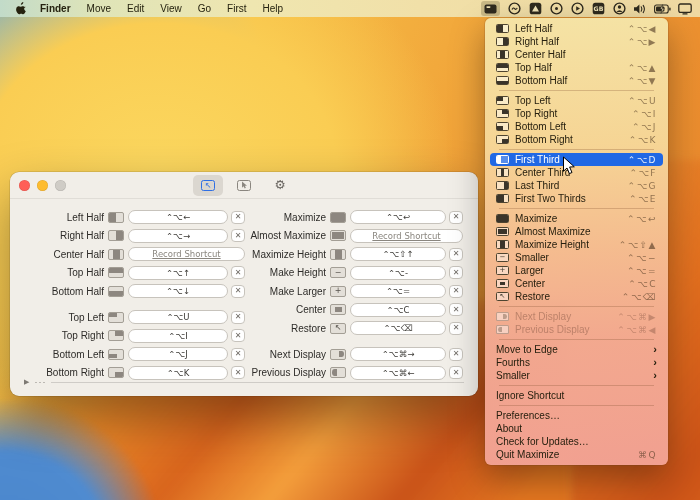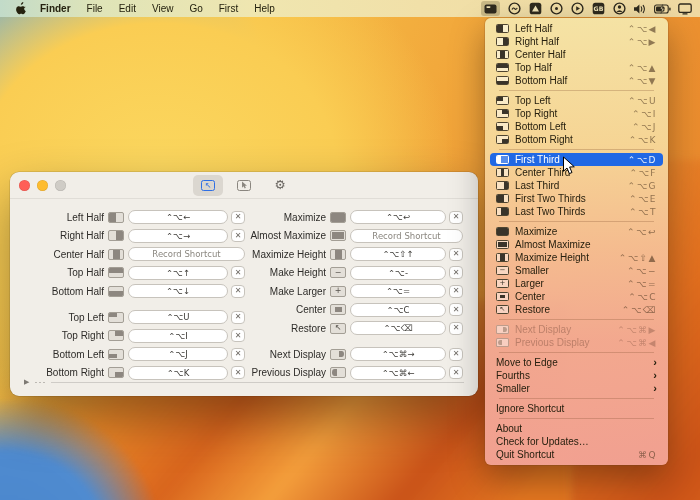--- a/index.html
+++ b/index.html
@@ -61,21 +61,21 @@
   .col-left .srow-label { width:76px; }
   .col-right .srow-label { width:84px; }
   .pos-ico { position:relative; width:16px; height:11px; margin-left:4px; flex:none;
     background:#e3dfd8; border:1px solid #a39e95; border-radius:2px; overflow:hidden; }
   .pos-fill { position:absolute; background:#8d8780; }
   .pos-glyph { position:absolute; inset:0; display:flex; align-items:center; justify-content:center;
     font-size:8px; color:#55514b; line-height:1; }
   .field { margin-left:4px; height:14px; background:#fff; border:1px solid #c7c3bc; border-radius:7px;
     display:flex; align-items:center; justify-content:center; font-size:8.5px; color:#3c3a36; }
   .col-left .field { width:100px; } .col-right .field { width:96px; }
-  .field.record { color:#8a867f; }
+  .field.record { color:#8a867f;text-decoration:underline; }
   .col-left .field.record { width:117px; } .col-right .field.record { width:113px; }
   .clear-btn { margin-left:3px; width:14px; height:13px; background:#fff; border:1px solid #c7c3bc;
     border-radius:4px; display:flex; align-items:center; justify-content:center;
     font-size:8px; color:#6e6a64; line-height:1; }
   .expander { position:absolute; left:14px; right:14px; bottom:9px; display:flex; align-items:center; gap:5px; }
   .exp-tri { font-size:7px; color:#7d7973; }
   .exp-dots { font-size:9px; color:#7d7973; letter-spacing:1px; }
   .exp-line { flex:1; height:1px; background:rgba(0,0,0,.14); }
 
   
@@ -118,21 +118,21 @@
 
   <div class="menubar">
     <div class="mb-left">
       <span class="apple">
         <svg width="11" height="13" viewBox="0 0 16 19">
             <path fill="#25220f" d="M10.6 0c.1 1-.3 2-.9 2.8-.6.7-1.6 1.3-2.6 1.2-.1-1 .4-2 1-2.6C8.7.6 9.8.1 10.6 0zM13.9 6.4c-.1.1-2 1.2-2 3.4 0 2.6 2.3 3.5 2.4 3.5 0 .1-.4 1.3-1.2 2.5-.7 1-1.5 2.1-2.7 2.1-1.2 0-1.5-.7-2.9-.7-1.3 0-1.8.7-2.9.7-1.2 0-2-1.1-2.8-2.1C.4 14.2-.5 11 .7 8.4c.6-1.3 1.9-2.1 3.2-2.1 1.2 0 2.2.8 2.9.8.7 0 1.9-1 3.3-.8.6 0 2.2.2 3.2 1.7z"></path>
           </svg>
       </span>
       <span class="mb-item app">Finder</span>
       <span id="mb-items" style="display:flex">
-          <span class="mb-item">File</span>
+          <span class="mb-item">Move</span>
           <span class="mb-item">Edit</span>
           <span class="mb-item">View</span>
           <span class="mb-item">Go</span>
           <span class="mb-item">First</span>
           <span class="mb-item">Help</span>
         </span>
     </div>
     <div class="mb-right" id="mb-status">
         <span class="st-ico pressed">
           <svg width="13" height="10" viewBox="0 0 13 10">
@@ -508,27 +508,20 @@
         <span class="mi-label">Last Third</span>
         <span class="mi-short sym">⌃⌥G</span>
       </div>
       <div class="menu-item">
         <span class="mi-ico">
           <span class="mi-fill" style="left: 0%; top: 0%; width: 67%; height: 100%;"></span>
         </span>
         <span class="mi-label">First Two Thirds</span>
         <span class="mi-short sym">⌃⌥E</span>
       </div>
-      <div class="menu-item">
-        <span class="mi-ico">
-          <span class="mi-fill" style="left: 33%; top: 0%; width: 67%; height: 100%;"></span>
-        </span>
-        <span class="mi-label">Last Two Thirds</span>
-        <span class="mi-short sym">⌃⌥T</span>
-      </div>
       <div class="menu-sep"></div>
       <div class="menu-item">
         <span class="mi-ico">
           <span class="mi-fill" style="left: 0%; top: 0%; width: 100%; height: 100%;"></span>
         </span>
         <span class="mi-label">Maximize</span>
         <span class="mi-short sym">⌃⌥↩</span>
       </div>
       <div class="menu-item">
         <span class="mi-ico">
@@ -598,27 +591,30 @@
       <div class="menu-item">
         <span class="mi-label">Smaller</span>
         <span class="mi-sub">›</span>
       </div>
       <div class="menu-sep"></div>
       <div class="menu-item">
         <span class="mi-label">Ignore Shortcut</span>
       </div>
       <div class="menu-sep"></div>
       <div class="menu-item">
+        <span class="mi-label">Preferences…</span>
+      </div>
+      <div class="menu-item">
         <span class="mi-label">About</span>
       </div>
       <div class="menu-item">
         <span class="mi-label">Check for Updates…</span>
       </div>
       <div class="menu-item">
-        <span class="mi-label">Quit Shortcut</span>
+        <span class="mi-label">Quit Maximize</span>
         <span class="mi-short sym">⌘Q</span>
       </div>
     </div>
 
   <svg class="cursor" width="14" height="20" viewBox="0 0 14 20">
     <path d="M1.5 1 L1.5 15.2 L5 12 L7.4 17.6 L10 16.5 L7.6 11 L12.3 10.8 Z" fill="#fff" stroke="#000" stroke-width="1"></path>
   </svg>
 </div>
 
 </body></html>

